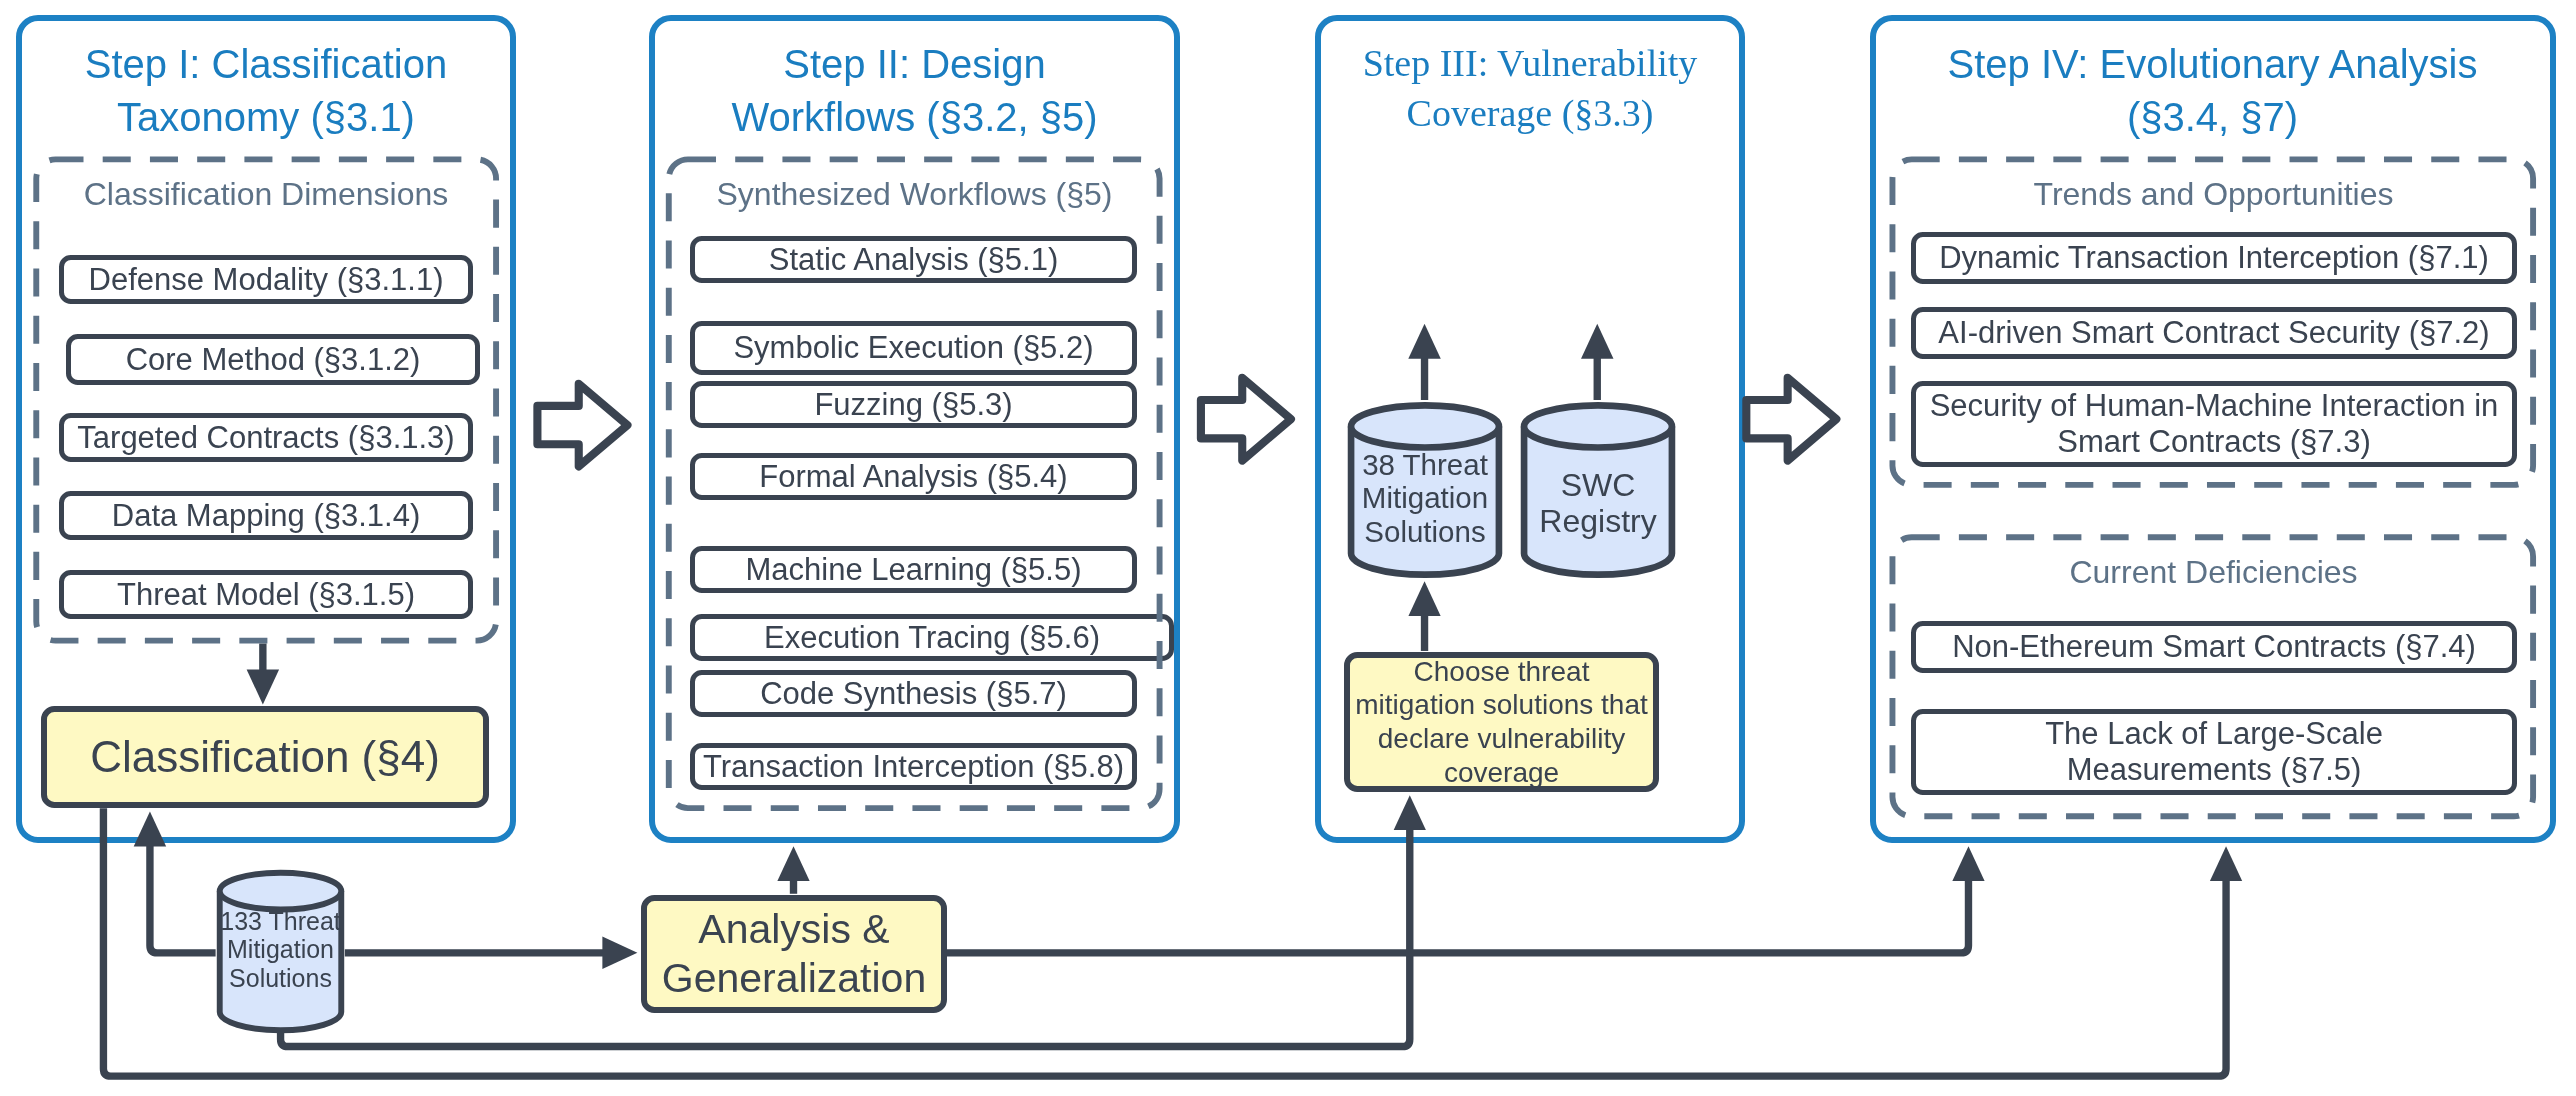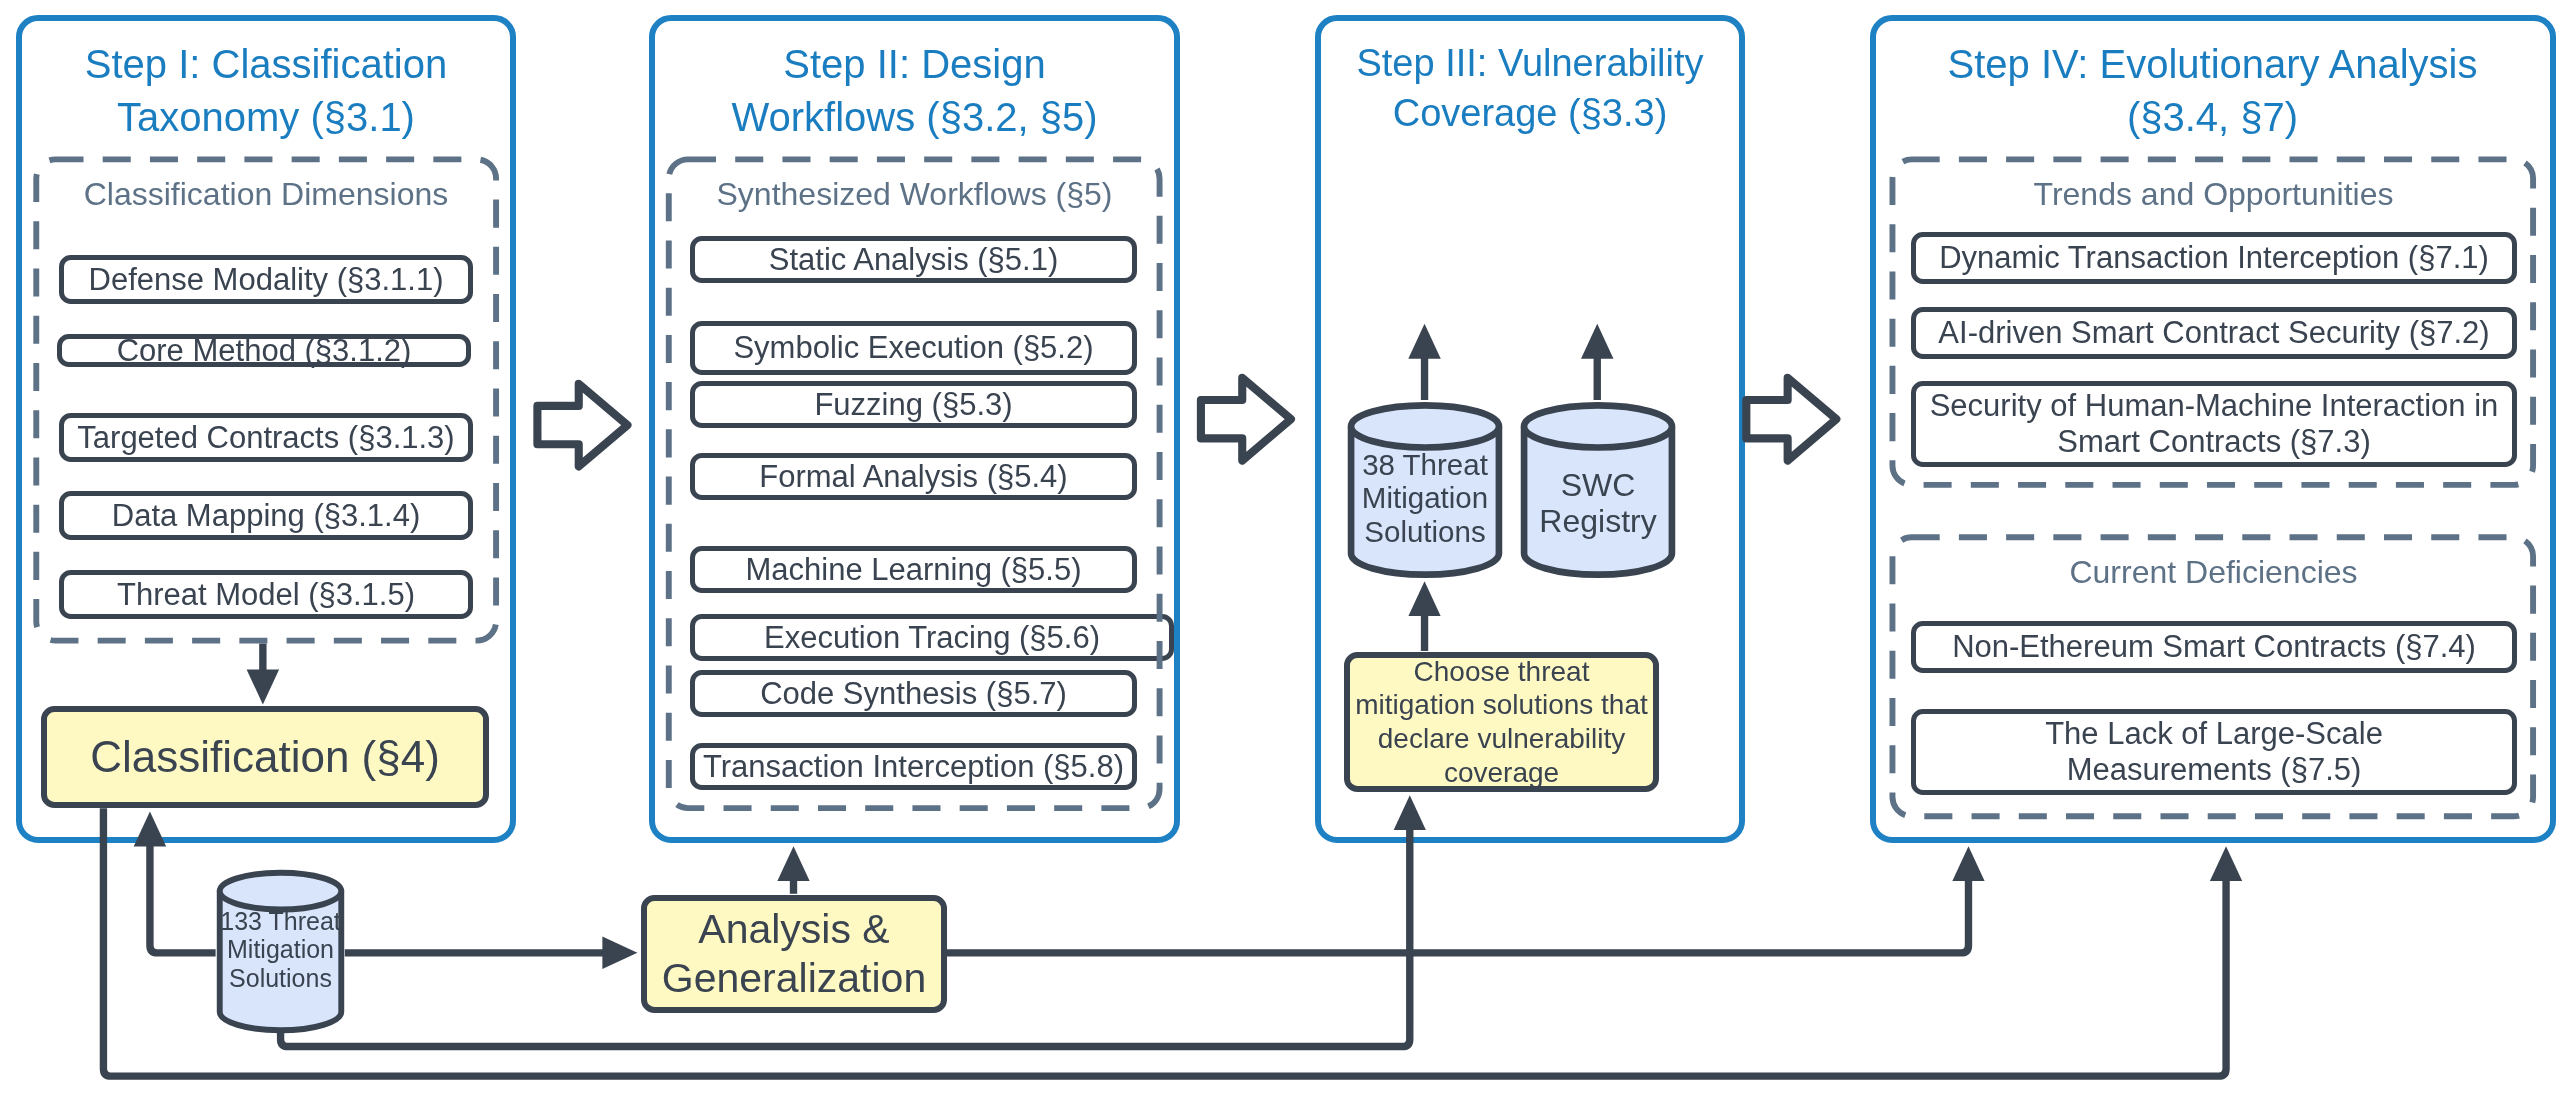--- a/index.html
+++ b/index.html
@@ -41,40 +41,40 @@
 </style>
 </head>
 <body>
 
 <div id="canvas">
 
   <div class="panel" style="left:16px;top:14.8px;width:500px;height:828px;"></div>
   <div class="ptitle" style="left:31px;top:38px;width:470px;padding:0 29.5px;box-sizing:border-box;">Step I: Classification Taxonomy (§3.1)</div>
   <div class="glabel" style="left:36px;top:177px;width:460px;">Classification Dimensions</div>
   <div class="item" style="left:59px;top:255px;width:414px;height:49px;">Defense Modality (§3.1.1)</div>
-  <div class="item" style="left:57px;top:334px;width:414px;height:33px;">Core Method (§3.1.2)</div>
+  <div class="item" style="left:66px;top:334px;width:414px;height:51px;">Core Method (§3.1.2)</div>
   <div class="item" style="left:59px;top:413px;width:414px;height:49px;">Targeted Contracts (§3.1.3)</div>
   <div class="item" style="left:59px;top:491px;width:414px;height:49px;">Data Mapping (§3.1.4)</div>
   <div class="item" style="left:59px;top:570px;width:414px;height:49px;">Threat Model (§3.1.5)</div>
   <div class="bigbox fill-green" style="left:41px;top:706px;width:448px;height:102px;font-size:44px;">Classification (§4)</div>
 
   <div class="panel" style="left:649px;top:14.8px;width:531px;height:828px;"></div>
   <div class="ptitle" style="left:664px;top:38px;width:501px;padding:0 22px;box-sizing:border-box;">Step II: Design Workflows (§3.2, §5)</div>
   <div class="glabel" style="left:669px;top:177px;width:491px;">Synthesized Workflows (§5)</div>
   <div class="item" style="left:690px;top:236px;width:447px;height:47px;">Static Analysis (§5.1)</div>
   <div class="item" style="left:690px;top:321px;width:447px;height:54px;">Symbolic Execution (§5.2)</div>
   <div class="item" style="left:690px;top:381px;width:447px;height:47px;">Fuzzing (§5.3)</div>
   <div class="item" style="left:690px;top:453px;width:447px;height:47px;">Formal Analysis (§5.4)</div>
   <div class="item" style="left:690px;top:546px;width:447px;height:47px;">Machine Learning (§5.5)</div>
   <div class="item" style="left:690px;top:614px;width:484px;height:47px;">Execution Tracing (§5.6)</div>
   <div class="item" style="left:690px;top:670px;width:447px;height:47px;">Code Synthesis (§5.7)</div>
   <div class="item" style="left:690px;top:743px;width:447px;height:47px;">Transaction Interception (§5.8)</div>
 
   <div class="panel" style="left:1315px;top:14.8px;width:430px;height:828px;"></div>
-  <div class="ptitle" style="left:1322px;top:38px;width:416px;font-size:38px;padding:0 17px;box-sizing:border-box;">Step III: Vulnerability Coverage (§3.3)</div>
+  <div class="ptitle" style="left:1322px;top:38px;width:416px;font-size:38px;padding:0 17px;box-sizing:border-box;font-family:Liberation Serif, serif;">Step III: Vulnerability Coverage (§3.3)</div>
 
   <div class="cyl" style="left:1347px;top:402px;width:156px;height:176px;">
     <svg viewBox="0 0 211 238">
       <path d="M5.5,33 L5.5,205 A100,28.5 0 0 0 205.5,205 L205.5,33" fill="#d8e5fb" stroke="#3a4350" stroke-width="9"></path>
       <ellipse cx="105.5" cy="33" rx="100" ry="28.5" fill="#d8e5fb" stroke="#3a4350" stroke-width="9"></ellipse>
     </svg>
     <div class="cyl-label" style="top:46px;font-size:29.5px;padding:0 4.4px;">38 Threat Mitigation Solutions</div>
   </div>
 
   <div class="cyl" style="left:1520px;top:402px;width:156px;height:176px;">

